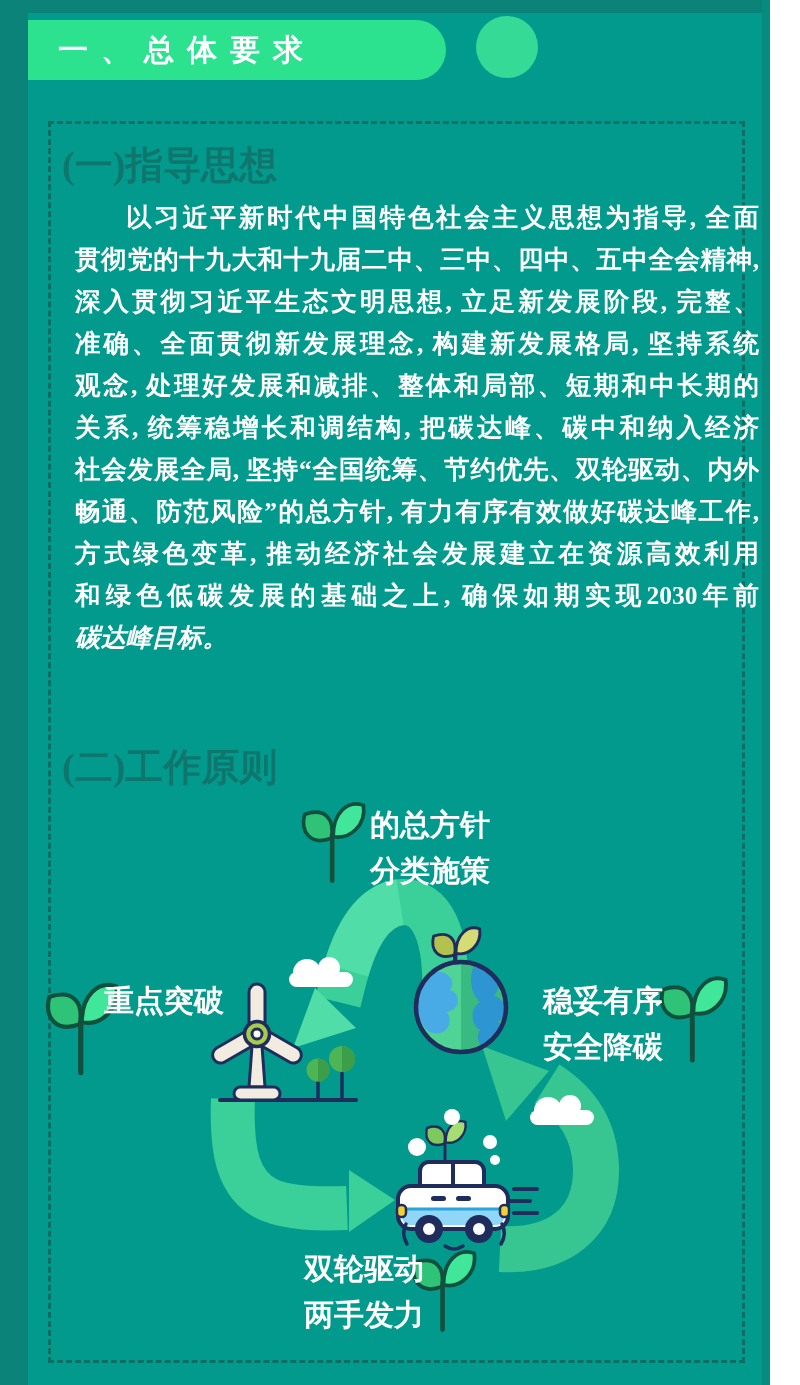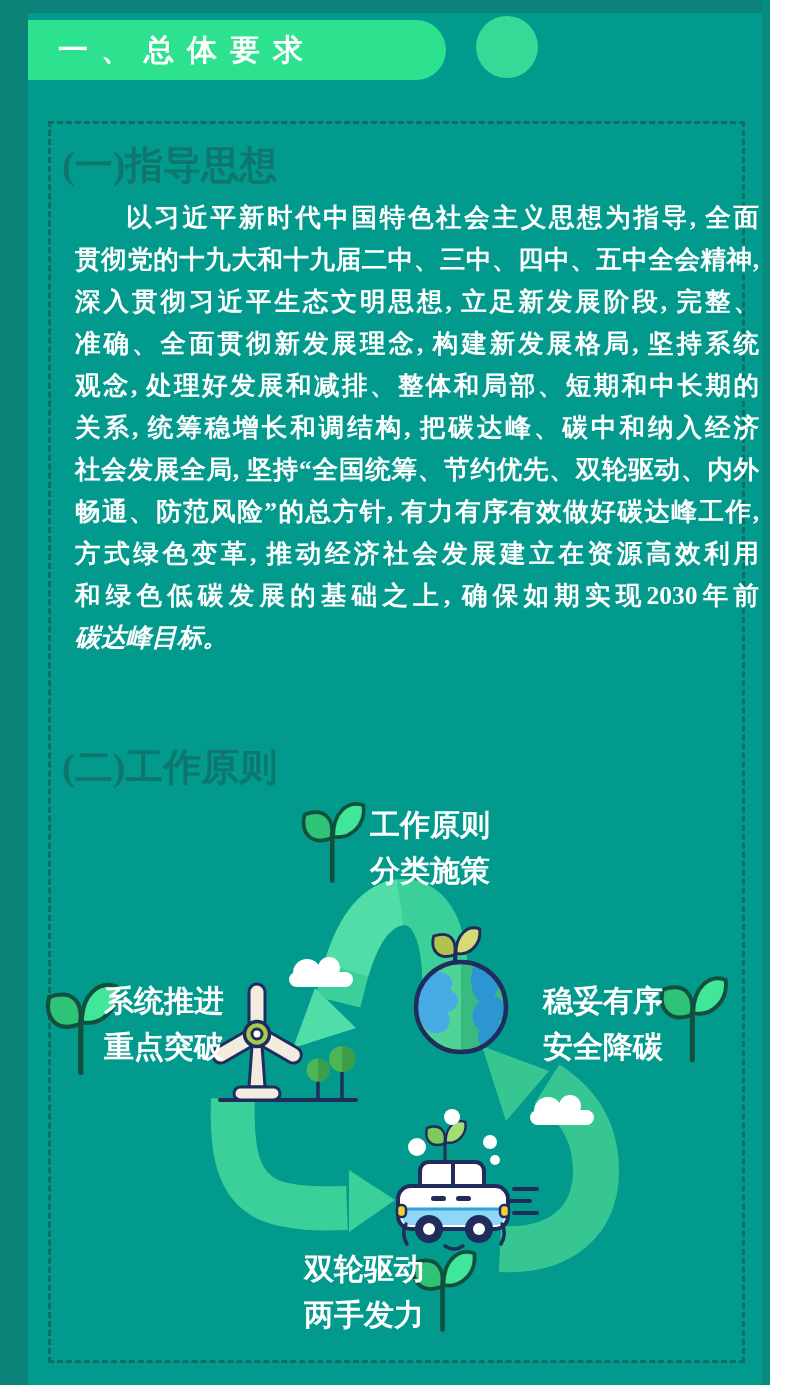--- a/index.html
+++ b/index.html
@@ -167,25 +167,24 @@
       <circle cx="479" cy="1229" r="14" fill="#1f2c5c"></circle>
         <circle cx="479" cy="1229" r="6" fill="#ffffff"></circle>
       <path d="M407 1244 Q 401 1234 406 1224 M501 1244 Q 507 1234 502 1224 M445 1246 Q 454 1252 463 1246" fill="none" stroke="#1f2c5c" stroke-width="3.5" stroke-linecap="round"></path>
     </g>
     <g>
       <path d="M514 1189 H537 M508 1201 H530 M514 1213 H537" stroke="#1f2c5c" stroke-width="4" stroke-linecap="round"></path>
     </g>
   </svg>
 
   <div id="lbl-top" class="dlabel">
-    <div>工作原则</div>
+    <div>的总方针</div>
     <div>分类施策</div>
   </div>
   <div id="lbl-left" class="dlabel">
-    <div>系统推进</div>
     <div>重点突破</div>
   </div>
   <div id="lbl-right" class="dlabel">
     <div>稳妥有序</div>
     <div>安全降碳</div>
   </div>
   <div id="lbl-bottom" class="dlabel">
     <div>双轮驱动</div>
     <div>两手发力</div>
   </div>

